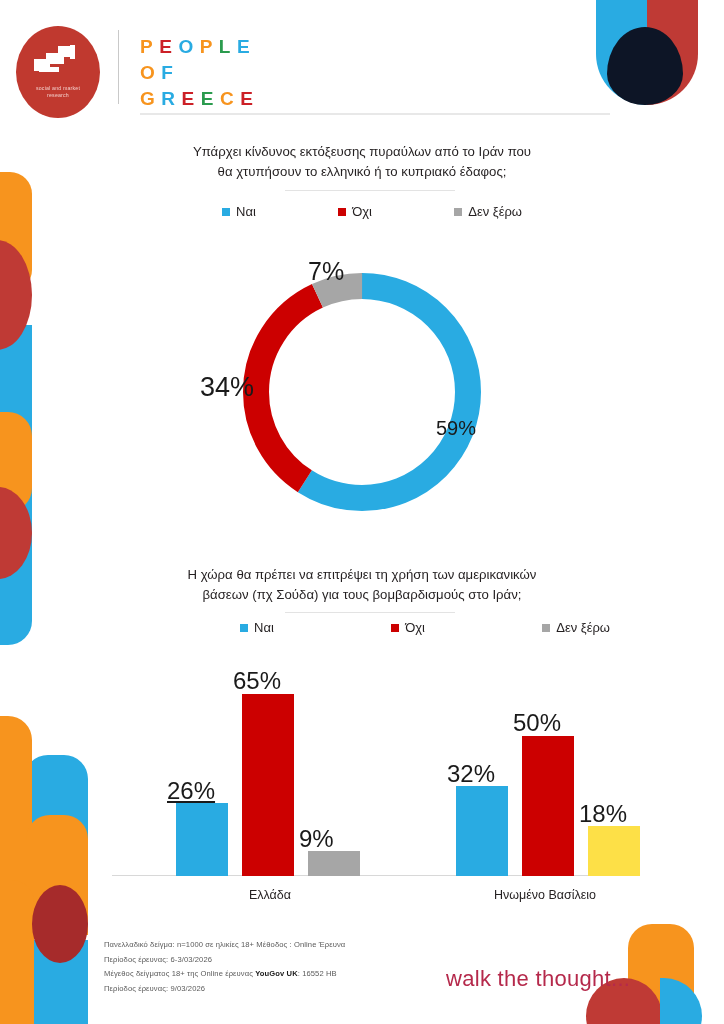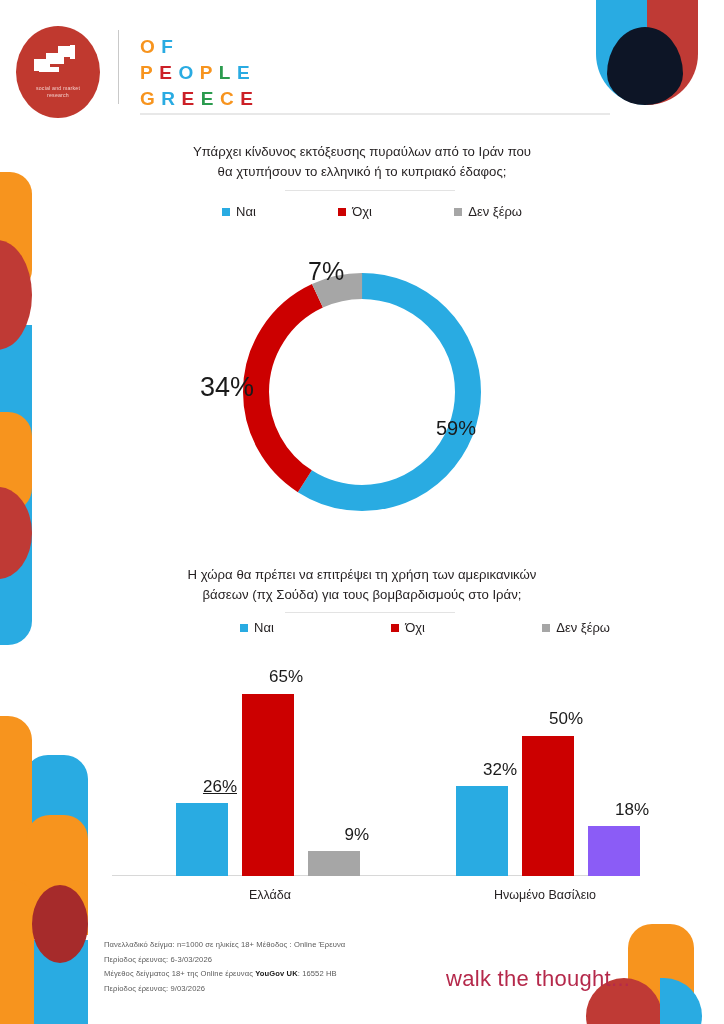--- a/index.html
+++ b/index.html
@@ -96,22 +96,22 @@
   .dl-7  { left:76px;  top:-5px;  font-size:25px; }
 
   
   .bars { position:absolute; left:112px; top:665px; width:520px; height:240px; }
   .baseline { position:absolute; left:0; bottom:29px; width:518px; height:1px; background:#d8d8d8; }
   .bar-group { position:absolute; bottom:29px; height:190px; }
   .bar {
     position:absolute; bottom:0; width:52px;
   }
   .bar-val {
-    position:absolute; width:70px; text-align:right; left:-9px;
-    font-size:17px; color:#1a1a1a;
+    position:absolute; width:70px; text-align:left; left:-9px;
+    font-size:24px; color:#1a1a1a;
   }
   .group-label {
     position:absolute; bottom:4px; width:240px; text-align:center;
     font-size:12.5px; color:#231f20;
   }
 
   
   .footer { position:absolute; left:104px; top:938px; width:420px; }
   .footer-line { font-size:7.6px; color:#5a5a5a; line-height:14.5px; letter-spacing:.1px; }
   .footer-line b { color:#1a1a1a; }
@@ -157,24 +157,24 @@
           <i class="lm3"></i>
           <i class="lm4"></i>
           <i class="lm5"></i>
       </div>
       <div class="logo-sub">social and market</div>
       <div class="logo-sub">research</div>
     </div>
     <div class="logo-div"></div>
     <div class="brand">
       <div class="brand-line">
+        <span style="color:#f7941e">P</span><span style="color:#cc2027">E</span><span style="color:#29abe2">O</span><span style="color:#f7941e">P</span><span style="color:#2b9b4e">L</span><span style="color:#29abe2">E</span>
+      </div>
+      <div class="brand-line">
         <span style="color:#f7941e">O</span><span style="color:#29abe2">F</span>
-      </div>
-      <div class="brand-line">
-        <span style="color:#f7941e">P</span><span style="color:#cc2027">E</span><span style="color:#29abe2">O</span><span style="color:#f7941e">P</span><span style="color:#2b9b4e">L</span><span style="color:#29abe2">E</span>
       </div>
       <div class="brand-line">
         <span style="color:#f7941e">G</span><span style="color:#29abe2">R</span><span style="color:#cc2027">E</span><span style="color:#2b9b4e">E</span><span style="color:#f7941e">C</span><span style="color:#cc2027">E</span>
       </div>
     </div>
     <div class="header-rule"></div>
   </div>
 
   <div class="chart-title" style="left:112px; top:142px; width:500px;">
     <div>Υπάρχει κίνδυνος εκτόξευσης πυραύλων από το Ιράν που</div>
@@ -247,21 +247,21 @@
       <div class="group-label" style="left:0; bottom:-26px; width:200px;">Ελλάδα</div>
     </div>
 
     <div class="bar-group" style="left:338px; width:200px;">
       <div class="bar" style="left:6px;   height:90px;  background:#29abe2;">
         <div class="bar-val" style="top:-26px;">32%</div>
       </div>
       <div class="bar" style="left:72px;  height:140px; background:#cc0000;">
         <div class="bar-val" style="top:-27px;">50%</div>
       </div>
-      <div class="bar" style="left:138px; height:50px;  background:#8b5cf6;">
+      <div class="bar" style="left:138px; height:50px;  background:#fde047;">
         <div class="bar-val" style="top:-26px;">18%</div>
       </div>
       <div class="group-label" style="left:-5px; bottom:-26px; width:200px;">Ηνωμένο Βασίλειο</div>
     </div>
   </div>
 
   <div class="footer">
     <div class="footer-line">Πανελλαδικό δείγμα: n=1000 σε ηλικίες 18+  Μέθοδος : Online Έρευνα</div>
     <div class="footer-line">Περίοδος έρευνας:  6-3/03/2026</div>
     <div class="footer-line"><span>Μέγεθος δείγματος 18+ της Online έρευνας </span><b>YouGov UK</b><span>: 16552 ΗΒ</span></div>

